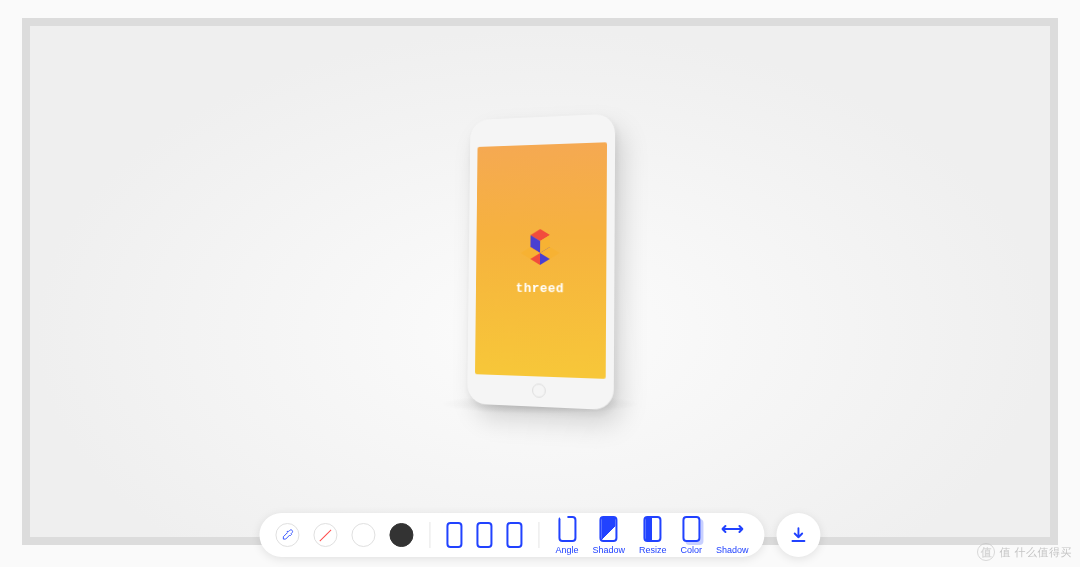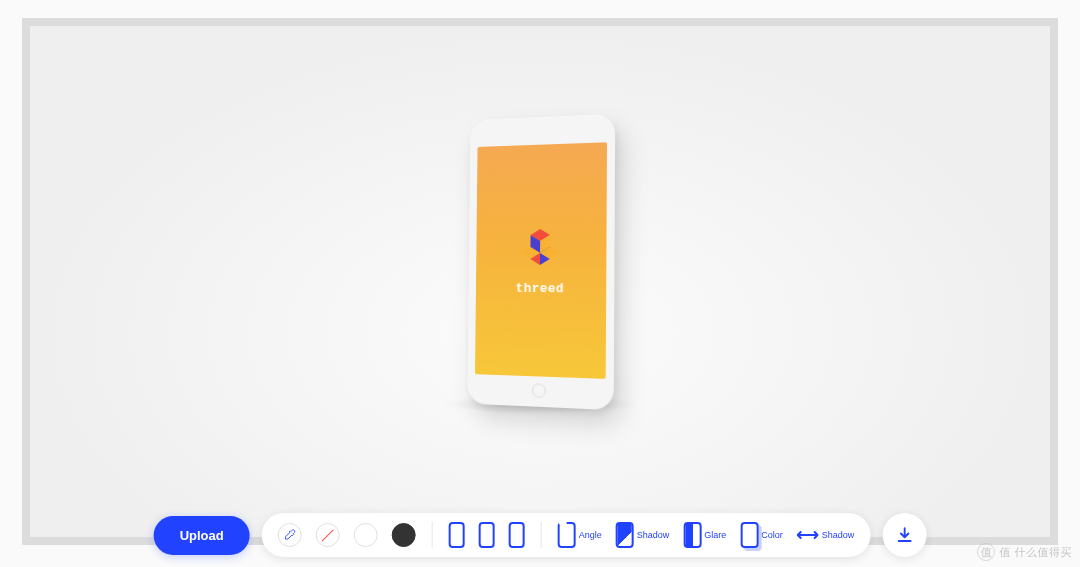--- a/index.html
+++ b/index.html
@@ -143,21 +143,21 @@
     }
     .device-icon {
       width: 16px;
       height: 26px;
       border: 2px solid #2142ff;
       border-radius: 4px;
       cursor: pointer;
     }
     .tool-item {
       display: flex;
-      flex-direction: row;
+      flex-direction: column;
       align-items: center;
       gap: 3px;
       cursor: pointer;
     }
     .tool-item-label {
       font-size: 9px;
       color: #2142ff;
       font-weight: 500;
     }
     .tool-icon {
@@ -225,21 +225,20 @@
           </svg>
         </div>
         <div class="threed-text">threed</div>
       </div>
       <div class="phone-home"></div>
     </div>
   </div>
 </div>
 
 <div class="toolbar">
-  <button class="upload-btn">Upload</button>
 
   <div class="tool-pill">
     <div class="swatch eyedrop">
       <svg width="14" height="14" viewBox="0 0 24 24">
         <path d="M20 4c-1.1-1.1-2.9-1.1-4 0l-2 2-1-1-2 2 1 1-7 7v4h4l7-7 1 1 2-2-1-1 2-2c1.1-1.1 1.1-2.9 0-4z" fill="none" stroke="#2142ff" stroke-width="1.5"></path>
       </svg>
     </div>
     <div class="swatch nocolor"></div>
     <div class="swatch white"></div>
     <div class="swatch dark"></div>
@@ -255,21 +254,21 @@
     <div class="tool-item">
       <div class="tool-icon angle"></div>
       <span class="tool-item-label">Angle</span>
     </div>
     <div class="tool-item">
       <div class="tool-icon glare"></div>
       <span class="tool-item-label">Shadow</span>
     </div>
     <div class="tool-item">
       <div class="tool-icon color"></div>
-      <span class="tool-item-label">Glare</span>
+      <span class="tool-item-label">Resize</span>
     </div>
     <div class="tool-item">
       <div class="tool-icon shadow"></div>
       <span class="tool-item-label">Color</span>
     </div>
     <div class="tool-item">
       <div class="resize-icon">
         <svg width="22" height="14" viewBox="0 0 22 14">
             <path d="M1 7h20M4 4l-3 3 3 3M18 4l3 3-3 3" stroke="#2142ff" stroke-width="2" fill="none" stroke-linecap="round"></path>
           </svg>

